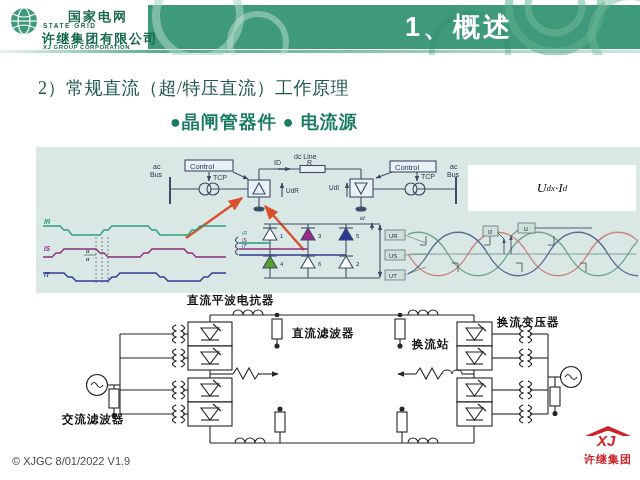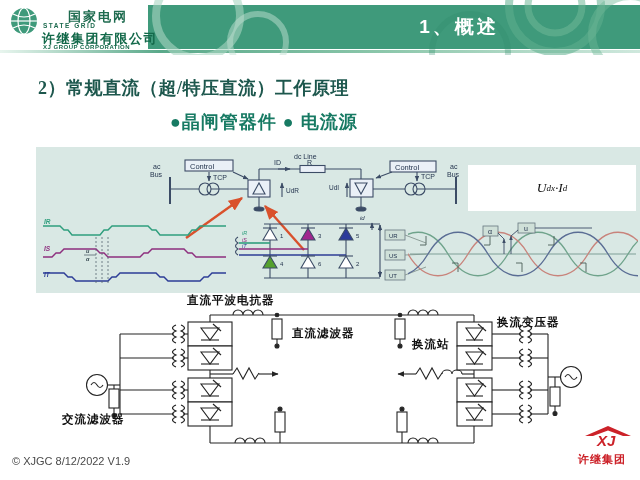--- a/index.html
+++ b/index.html
@@ -3,41 +3,41 @@
 <meta charset="utf-8">
 <style>
   html,body{margin:0;padding:0;background:#888;}
   #slide{position:relative;width:640px;height:480px;background:#ffffff;overflow:hidden;
          font-family:"Liberation Sans",sans-serif;}
   .abs{position:absolute;}
   
   #banner{left:148px;top:5px;width:492px;height:44px;background:#3F9A7B;}
   #slide-title{left:148px;top:5px;width:492px;height:44px;line-height:44px;
       text-align:center;padding-left:130px;box-sizing:border-box;
-      color:#ffffff;font-size:19px;font-weight:bold;letter-spacing:3px;z-index:4;}
+      color:#ffffff;font-size:27px;font-weight:bold;letter-spacing:3px;z-index:4;}
   #brand-cn{left:42px;top:8px;font-size:13px;font-weight:bold;color:#1E6B4F;letter-spacing:2px;z-index:5;padding-left:26px;}
   #brand-en{left:43px;top:22px;font-size:6.5px;font-weight:bold;color:#1E6B4F;letter-spacing:1.5px;z-index:5;}
   #company-cn{left:42px;top:30px;font-size:13px;font-weight:bold;color:#13694A;letter-spacing:1.5px;z-index:5;text-align:center;}
   #company-en{left:43px;top:44px;font-size:6px;font-weight:bold;color:#13694A;letter-spacing:.5px;z-index:5;}
   #header-rule{left:0;top:50px;width:640px;height:3px;
       background:linear-gradient(90deg,#e8f5ee,#5aa98a 25%,#8cc7ab 60%,#cfe8dd);}
   
   #heading{left:38px;top:76px;font-family:"Liberation Serif",serif;
-      font-size:18px;font-weight:bold;color:#1D574D;letter-spacing:.5px;}
+      font-size:18px;font-weight:normal;color:#1D574D;letter-spacing:.5px;}
   #bullets{left:150px;top:110px;font-size:18px;font-weight:bold;color:#177A63;letter-spacing:1px;margin-left:20px;}
   
   #panel{left:36px;top:147px;width:604px;height:146px;background:#D9E8E4;}
   #formula{left:468px;top:165px;width:168px;height:46px;background:#ffffff;
       display:flex;align-items:center;justify-content:center;z-index:3;
       font-family:"Liberation Serif",serif;font-style:italic;font-size:13.5px;color:#111;}
   #formula sub{font-size:9px;}
   
   #copyright{left:12px;top:455px;font-size:11px;color:#4a4a4a;}
   #xj-logo{left:580px;top:424px;width:56px;text-align:center;}
-  #xj-company{left:578px;top:452px;width:60px;
+  #xj-company{left:578px;top:452px;width:60px;text-align:center;
       font-size:11px;font-weight:bold;color:#CC2229;letter-spacing:1px;}
   svg text{font-family:"Liberation Sans",sans-serif;}
   svg .cjk{font-family:"Liberation Serif",serif;font-weight:bold;}
 </style>
 </head>
 <body>
 
 <div id="slide">
 
   <div class="abs" id="banner"></div>
@@ -421,21 +421,21 @@
 
     <g class="cjk" font-size="11.5" fill="#111">
       <text x="157" y="12" letter-spacing="1">直流平波电抗器</text>
       <text x="262" y="45" letter-spacing="1">直流滤波器</text>
       <text x="467" y="34" letter-spacing="1">换流变压器</text>
       <text x="382" y="56" letter-spacing="1">换流站</text>
       <text x="32" y="131" letter-spacing="1">交流滤波器</text>
     </g>
   </svg>
 
-  <div class="abs" id="copyright">© XJGC  8/12/2022  V1.9</div>
+  <div class="abs" id="copyright">© XJGC  8/01/2022  V1.9</div>
 
   <div class="abs" id="xj-logo">
     <svg width="52" height="24">
       <polygon points="3,12 26,2 49,12 41,12 26,6.5 11,12" fill="#CC2229"></polygon>
       <text x="15" y="22" font-size="15" font-weight="bold" font-style="italic" fill="#CC2229">XJ</text>
     </svg>
   </div>
   <div class="abs" id="xj-company">许继集团</div>
 
 </div>

